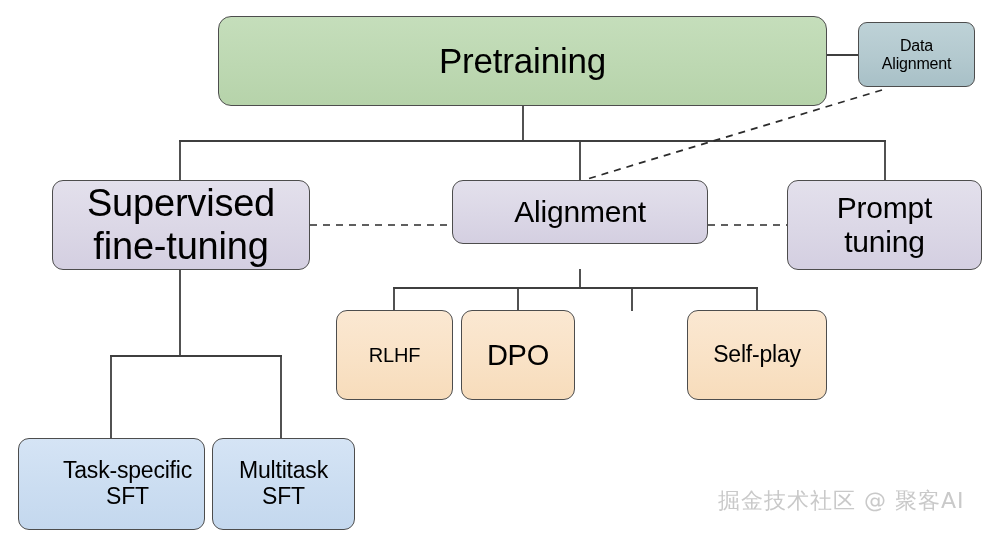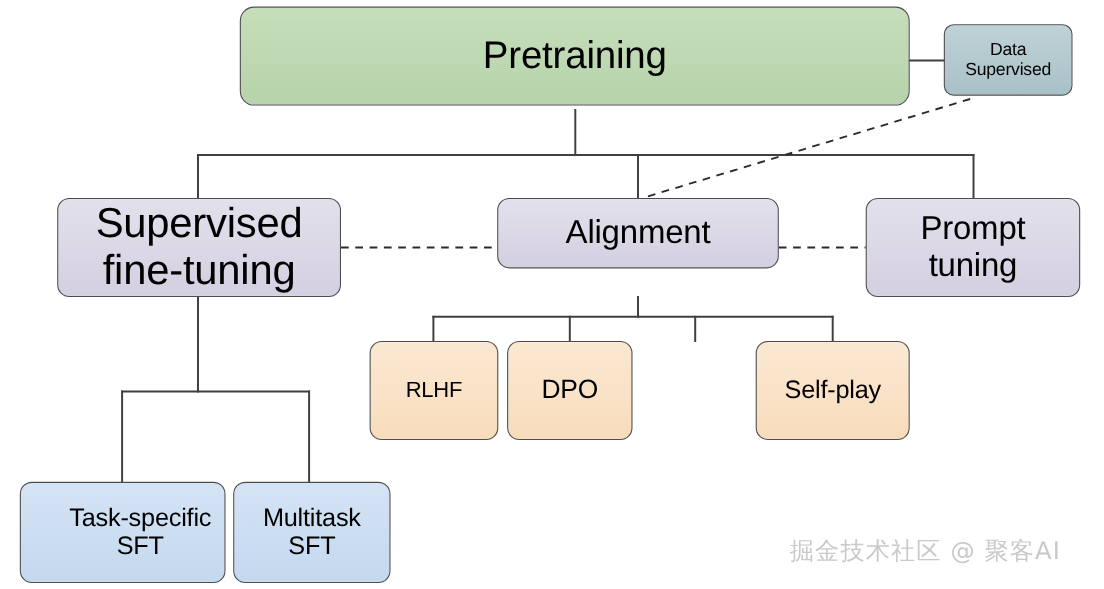--- a/index.html
+++ b/index.html
@@ -32,42 +32,42 @@
     text-align: center;
     border: 1.4px solid #4d4d4d;
     border-radius: 11px;
     color: #000000;
     line-height: 1.12;
     white-space: pre-line;
     letter-spacing: -0.2px;
     z-index: 2;
   }
   .n-pretraining {
-    left: 218px; top: 6px; width: 609px; height: 90px;
+    left: 218px; top: 16px; width: 609px; height: 90px;
     background: linear-gradient(180deg, #c5debb 0%, #bdd8b2 55%, #b6d3aa 100%);
     border-radius: 13px;
     font-size: 35px;
   }
   .n-datagen {
     left: 858px; top: 22px; width: 117px; height: 65px;
     background: linear-gradient(180deg, #bed2d7 0%, #b2c8ce 60%, #a8c0c7 100%);
     border-radius: 9px;
     font-size: 16px;
   }
   .lavender {
     background: linear-gradient(180deg, #e3e0ec 0%, #dbd7e6 55%, #d4cfe1 100%);
   }
   .n-sft    { left: 52px;  top: 180px; width: 258px; height: 90px; font-size: 38px; }
   .n-align  { left: 452px; top: 180px; width: 256px; height: 64px; font-size: 30px; }
   .n-prompt { left: 787px; top: 180px; width: 195px; height: 90px; font-size: 30px; }
   .peach {
     background: linear-gradient(180deg, #fbe8d2 0%, #f9e2c6 55%, #f7dcbb 100%);
   }
   .n-rlhf   { left: 336px; top: 310px; width: 117px; height: 90px; font-size: 20px; }
-  .n-dpo    { left: 461px; top: 310px; width: 114px; height: 90px; font-size: 24px; }
+  .n-dpo    { left: 461px; top: 310px; width: 114px; height: 90px; font-size: 29px; }
   .n-kto    { left: 583px; top: 310px; width: 98px;  height: 90px; font-size: 23px; }
   .n-selfp  { left: 687px; top: 310px; width: 140px; height: 90px; font-size: 23px; }
   .blue {
     background: linear-gradient(180deg, #d5e4f5 0%, #cbddf1 55%, #c4d8ee 100%);
   }
   .n-taskspec { left: 18px;  top: 438px; width: 187px; height: 92px; font-size: 23px; padding-left: 32px; }
   .n-multitask{ left: 212px; top: 438px; width: 143px; height: 92px; font-size: 23px; }
   .watermark {
     position: absolute;
     left: 718px;
@@ -116,21 +116,21 @@
 
       <path d="M310 225 L452 225"></path>
 
       <path d="M708 225 L787 225"></path>
     </g>
   </svg>
 
   <div class="node n-pretraining">Pretraining</div>
 
   <div class="node n-datagen">Data
-Supervised</div>
+Alignment</div>
 
   <div class="node lavender n-sft">Supervised
 fine-tuning</div>
 
   <div class="node lavender n-align">Alignment</div>
 
   <div class="node lavender n-prompt">Prompt
 tuning</div>
 
   <div class="node peach n-rlhf">RLHF</div>

